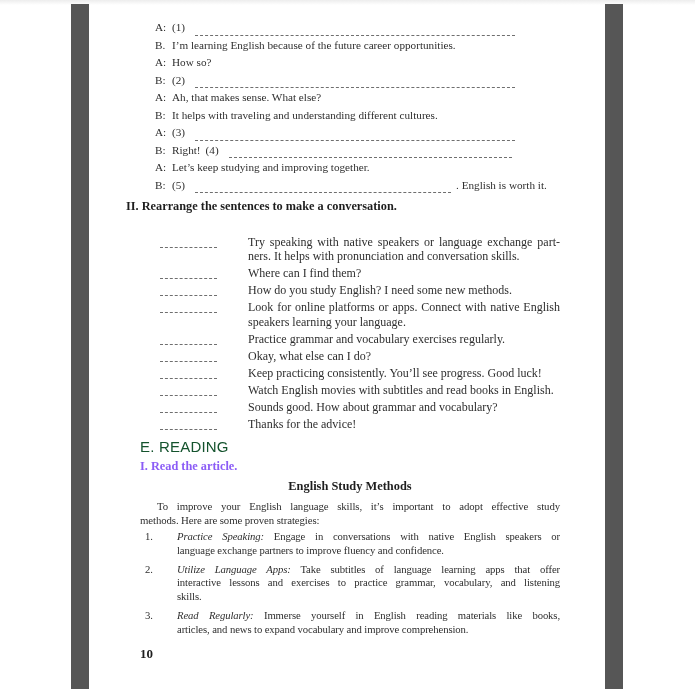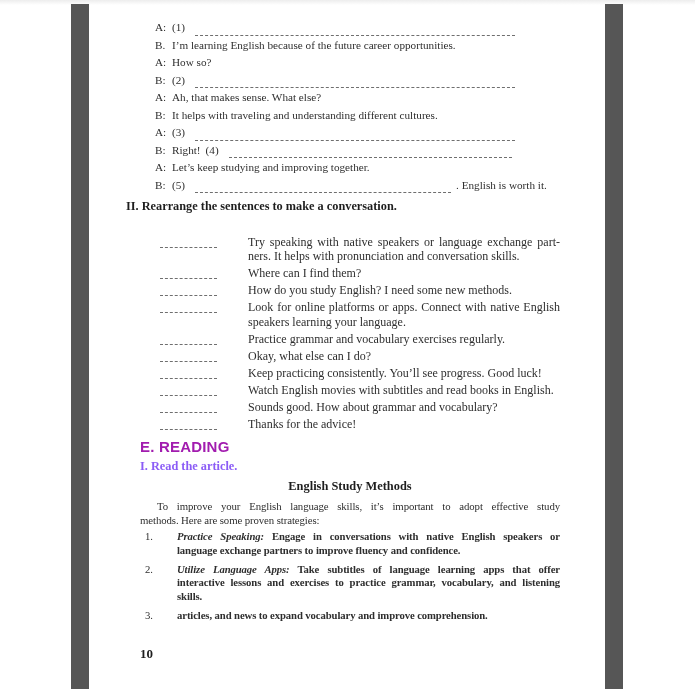--- a/index.html
+++ b/index.html
@@ -25,30 +25,30 @@
   .sec2-head{position:absolute;left:36px;top:199px;font-size:12.3px;font-weight:bold;color:#1e1e1e;white-space:nowrap;}
   .sec2-items{position:absolute;left:70px;top:235px;width:402px;font-size:12px;}
   .ritem{display:flex;margin-bottom:2.6px;}
   .rdash{width:57px;height:12px;border-bottom:1px dashed #6f6f6f;flex:none;}
   .rtext{margin-left:31px;width:312px;line-height:14.4px;}
   .rline{white-space:nowrap;}
   .just{text-align:justify;text-align-last:justify;white-space:normal;}
 
   
   .reading-head{position:absolute;left:50px;top:438px;font-family:"Liberation Sans","DejaVu Sans",sans-serif;
-                font-size:15px;font-weight:bold;color:#a21caf;letter-spacing:0.2px;white-space:nowrap;}
+                font-size:15px;font-weight:normal;color:#14532d;letter-spacing:0.2px;white-space:nowrap;}
   .read-art{position:absolute;left:50px;top:459px;font-size:12.3px;font-weight:bold;color:#8b5cf6;white-space:nowrap;}
   .art-title{position:absolute;left:50px;top:479px;width:420px;text-align:center;
              font-size:12.4px;font-weight:bold;color:#1e1e1e;}
   .intro{position:absolute;left:50px;top:500px;width:420px;font-size:10.8px;letter-spacing:-0.1px;line-height:13.8px;}
   .intro .l1{padding-left:17px;}
   .art-list{position:absolute;left:50px;top:530px;width:420px;font-size:10.7px;letter-spacing:-0.1px;}
   .aitem{display:flex;margin-bottom:5px;}
   .anum{width:37px;padding-left:5px;box-sizing:border-box;flex:none;}
-  .abody{width:383px;line-height:13.8px;font-weight:bold;}
+  .abody{width:383px;line-height:13.8px;}
   .aline{white-space:nowrap;}
   .aline.just{white-space:normal;}
   .lead{font-style:italic;}
 
   .pageno{position:absolute;left:50px;top:646px;font-size:13px;font-weight:bold;color:#1e1e1e;}
 </style>
 </head>
 <body>
 
 <div class="screen">
@@ -196,20 +196,21 @@
         <span class="anum">2.</span>
         <div class="abody">
           <div class="aline just"><i class="lead">Utilize Language Apps:</i> <span>Take subtitles of language learning apps that offer</span></div>
           <div class="aline just">interactive lessons and exercises to practice grammar, vocabulary, and listening</div>
           <div class="aline">skills.</div>
         </div>
       </div>
       <div class="aitem">
         <span class="anum">3.</span>
         <div class="abody">
+          <div class="aline just"><i class="lead">Read Regularly:</i> <span>Immerse yourself in English reading materials like books,</span></div>
           <div class="aline">articles, and news to expand vocabulary and improve comprehension.</div>
         </div>
       </div>
     </div>
 
     <div class="pageno">10</div>
   </div>
 </div>
 
 </body></html>

